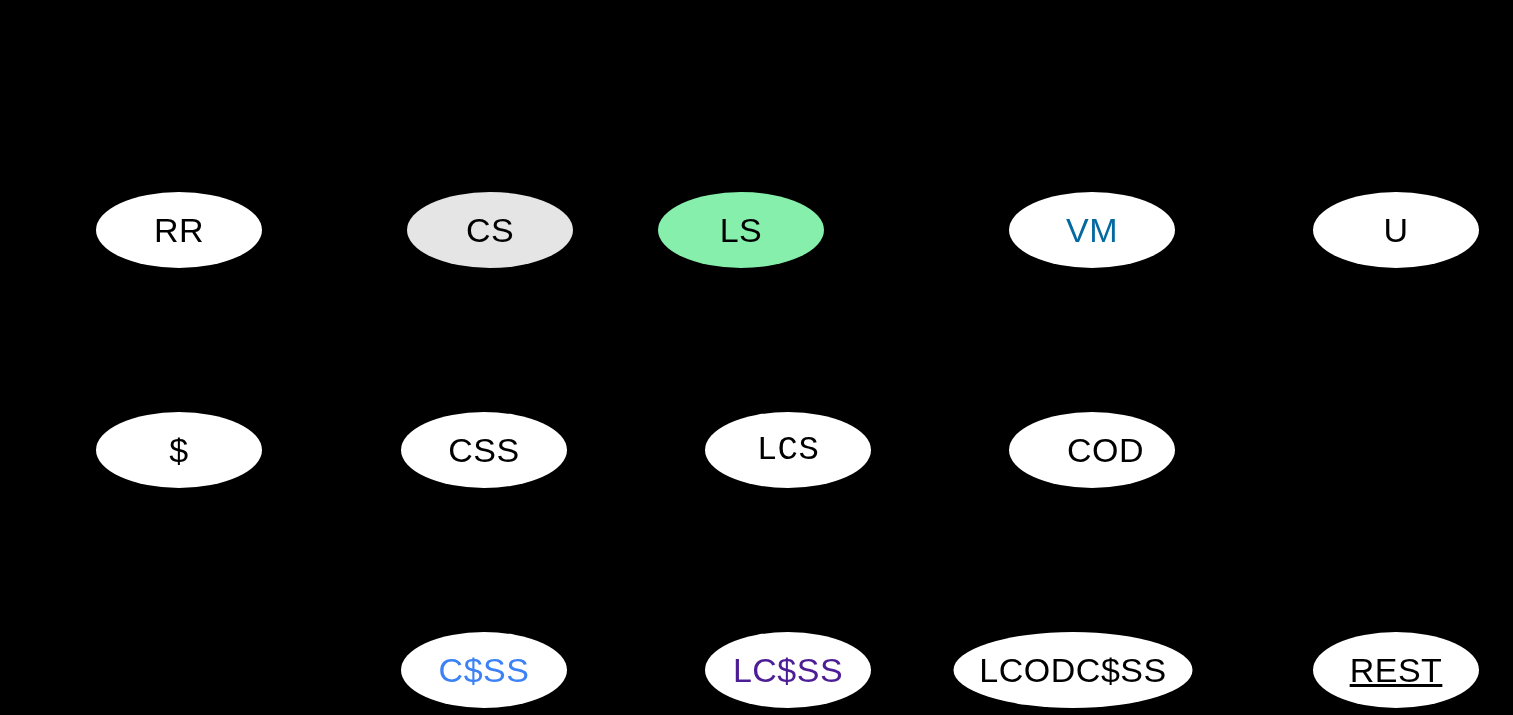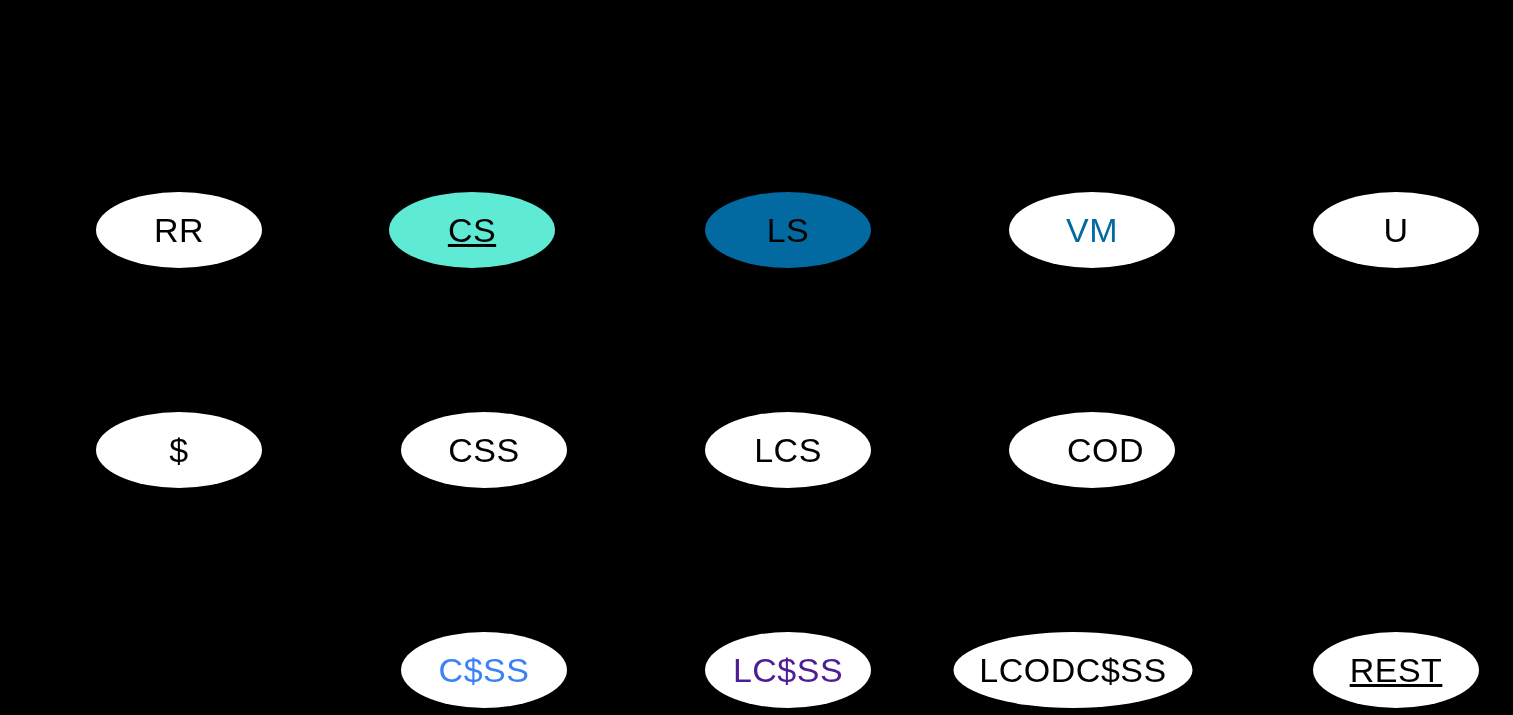--- a/index.html
+++ b/index.html
@@ -37,40 +37,40 @@
     user-select: none;
   }
 </style>
 </head>
 <body>
 
 <div id="diagram-canvas" style="width: 1513px; height: 715px; background: rgb(0, 0, 0);">
     <div class="node" style="left: 179px; top: 230px; width: 166px; height: 76px; background: rgb(255, 255, 255);">
       <span class="node-label" style="color: rgb(0, 0, 0);">RR</span>
     </div>
-    <div class="node" style="left: 472px; top: 230px; width: 166px; height: 76px; background: #5eead4; text-decoration: underline;">
+    <div class="node" style="left: 490px; top: 230px; width: 166px; height: 76px; background: #e5e5e5;">
       <span class="node-label" style="color: rgb(0, 0, 0);">CS</span>
     </div>
-    <div class="node" style="left: 788px; top: 230px; width: 166px; height: 76px; background: #0369a1;">
+    <div class="node" style="left: 741px; top: 230px; width: 166px; height: 76px; background: #86efac;">
       <span class="node-label" style="color: rgb(0, 0, 0);">LS</span>
     </div>
     <div class="node" style="left: 1092px; top: 230px; width: 166px; height: 76px; background: rgb(255, 255, 255);">
       <span class="node-label" style="color: #0369a1;">VM</span>
     </div>
     <div class="node" style="left: 1396px; top: 230px; width: 166px; height: 76px; background: rgb(255, 255, 255);">
       <span class="node-label" style="color: rgb(0, 0, 0);">U</span>
     </div>
     <div class="node" style="left: 179px; top: 450px; width: 166px; height: 76px; background: rgb(255, 255, 255);">
       <span class="node-label" style="color: rgb(0, 0, 0);">$</span>
     </div>
     <div class="node" style="left: 484px; top: 450px; width: 166px; height: 76px; background: rgb(255, 255, 255);">
       <span class="node-label" style="color: rgb(0, 0, 0);">CSS</span>
     </div>
     <div class="node" style="left: 788px; top: 450px; width: 166px; height: 76px; background: rgb(255, 255, 255);">
-      <span class="node-label" style="color: rgb(0, 0, 0);">LCS</span>
+      <span class="node-label" style="color: rgb(0, 0, 0); font-family: Liberation Mono, monospace;">LCS</span>
     </div>
     <div class="node" style="left: 1092px; top: 450px; width: 166px; height: 76px; background: rgb(255, 255, 255);">
       <span class="node-label" style="color: rgb(0, 0, 0); margin-left: 27px;">COD</span>
     </div>
     <div class="node" style="left: 484px; top: 670px; width: 166px; height: 76px; background: rgb(255, 255, 255);">
       <span class="node-label" style="color: #3b82f6;">C$SS</span>
     </div>
     <div class="node" style="left: 788px; top: 670px; width: 166px; height: 76px; background: rgb(255, 255, 255);">
       <span class="node-label" style="color: #4c1d95;">LC$SS</span>
     </div>

